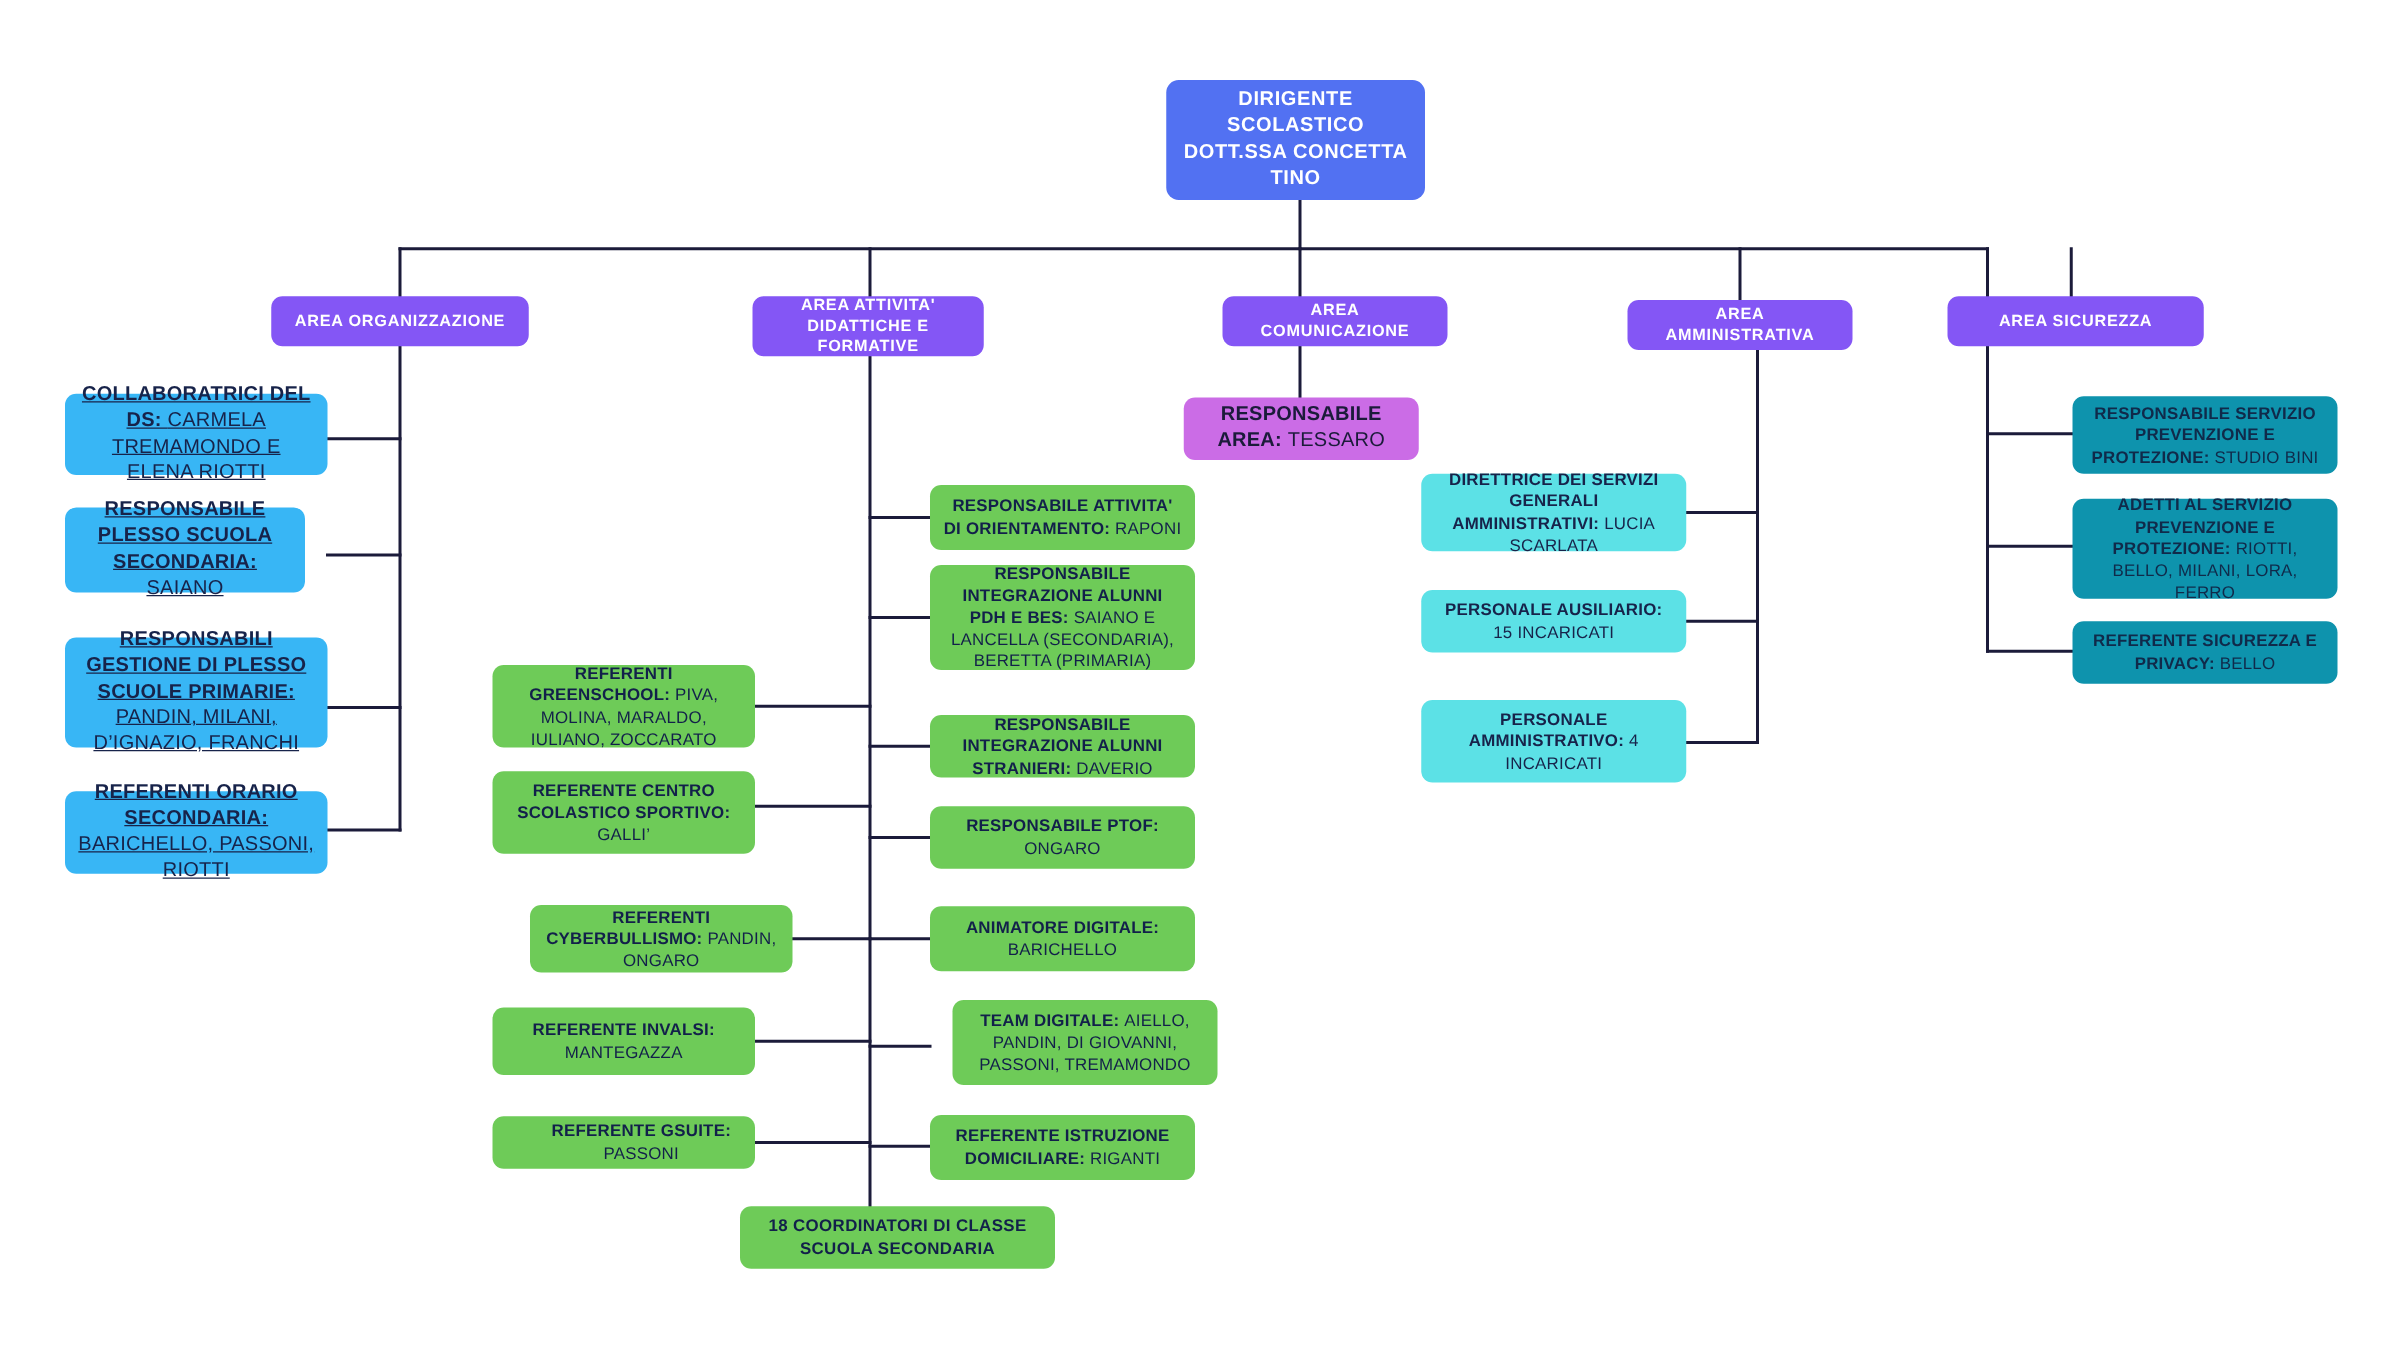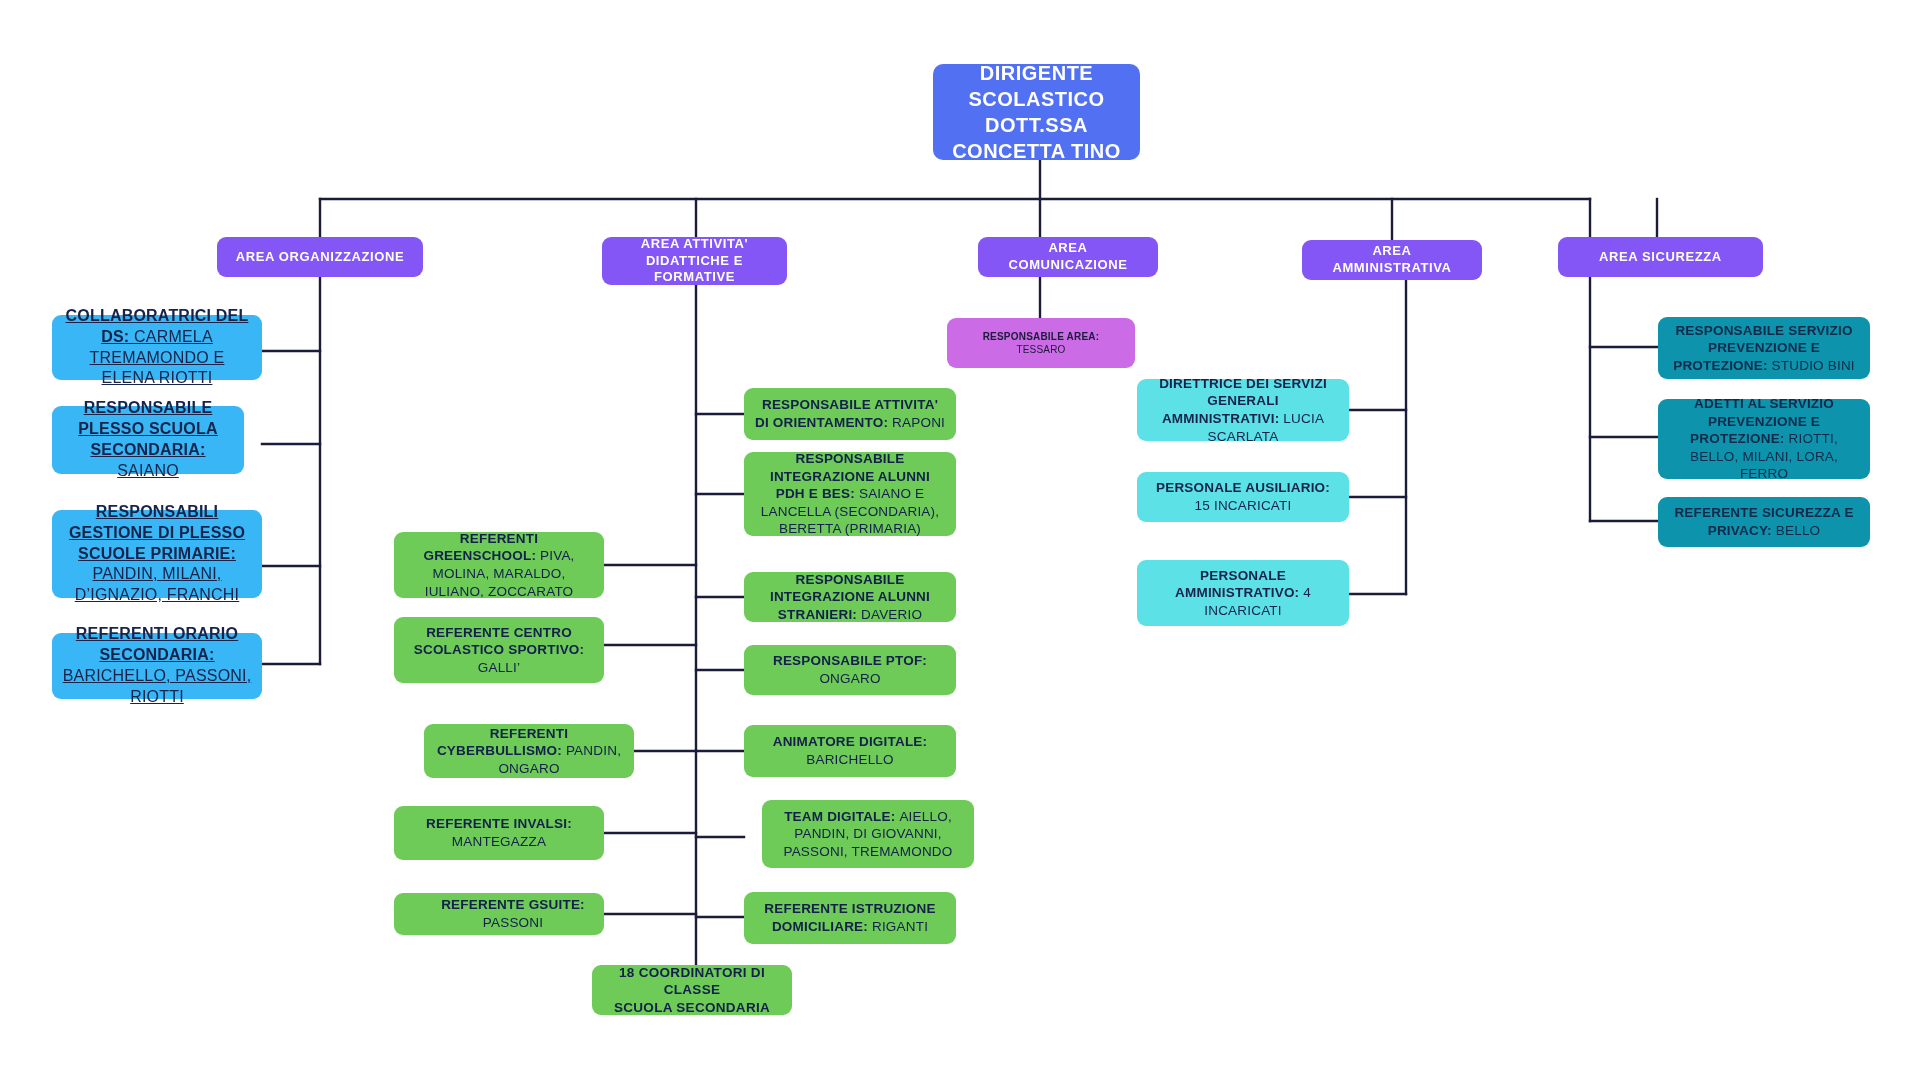--- a/index.html
+++ b/index.html
@@ -42,21 +42,21 @@
     z-index: 4;
   }
   .node .txt { display: block; width: 100%; }
   .node b { font-weight: 700; }
   .node .lt { font-weight: 400; }
 
   
   .n-root {
     background: #5271f2;
     color: #ffffff;
-    font-size: 20px;
+    font-size: 16px;
     font-weight: 700;
     letter-spacing: 0.5px;
     border-radius: 10px;
   }
   
   .n-area {
     background: #8456f5;
     color: #ffffff;
     font-size: 13px;
     font-weight: 700;
@@ -73,21 +73,21 @@
   
   .n-green {
     background: #6ecb58;
     color: #12204a;
     font-size: 13.5px;
   }
   
   .n-comm {
     background: #cb6ce6;
     color: #1b1b3a;
-    font-size: 10px;
+    font-size: 16px;
   }
   
   .n-admin {
     background: #5ce1e6;
     color: #17234a;
     font-size: 13.5px;
   }
   
   .n-sec {
     background: #0e93ad;
@@ -293,21 +293,21 @@
     </span>
   </div>
 
   <div class="node n-green" style="left:744px; top:892px; width:212px; height:52px;">
     <span class="txt">
       <b>REFERENTE ISTRUZIONE DOMICILIARE: </b>
       <span class="lt">RIGANTI</span>
     </span>
   </div>
 
-  <div class="node n-coord" style="left:592px; top:965px; width:200px; height:50px;">
+  <div class="node n-coord" style="left:592px; top:965px; width:252px; height:50px;">
     <span class="txt">
       <span>18 COORDINATORI DI CLASSE</span><br>
       <span>SCUOLA SECONDARIA</span>
     </span>
   </div>
 
   <div class="node n-comm" style="left:947px; top:318px; width:188px; height:50px;">
     <span class="txt">
       <b>RESPONSABILE AREA: </b>
       <span class="lt">TESSARO</span>

